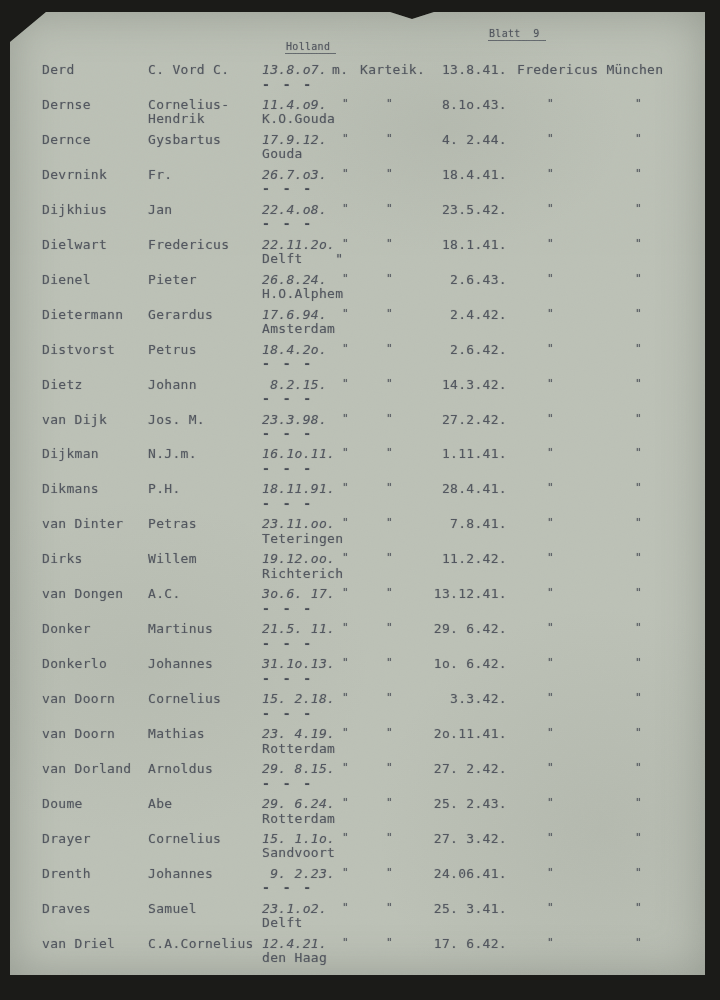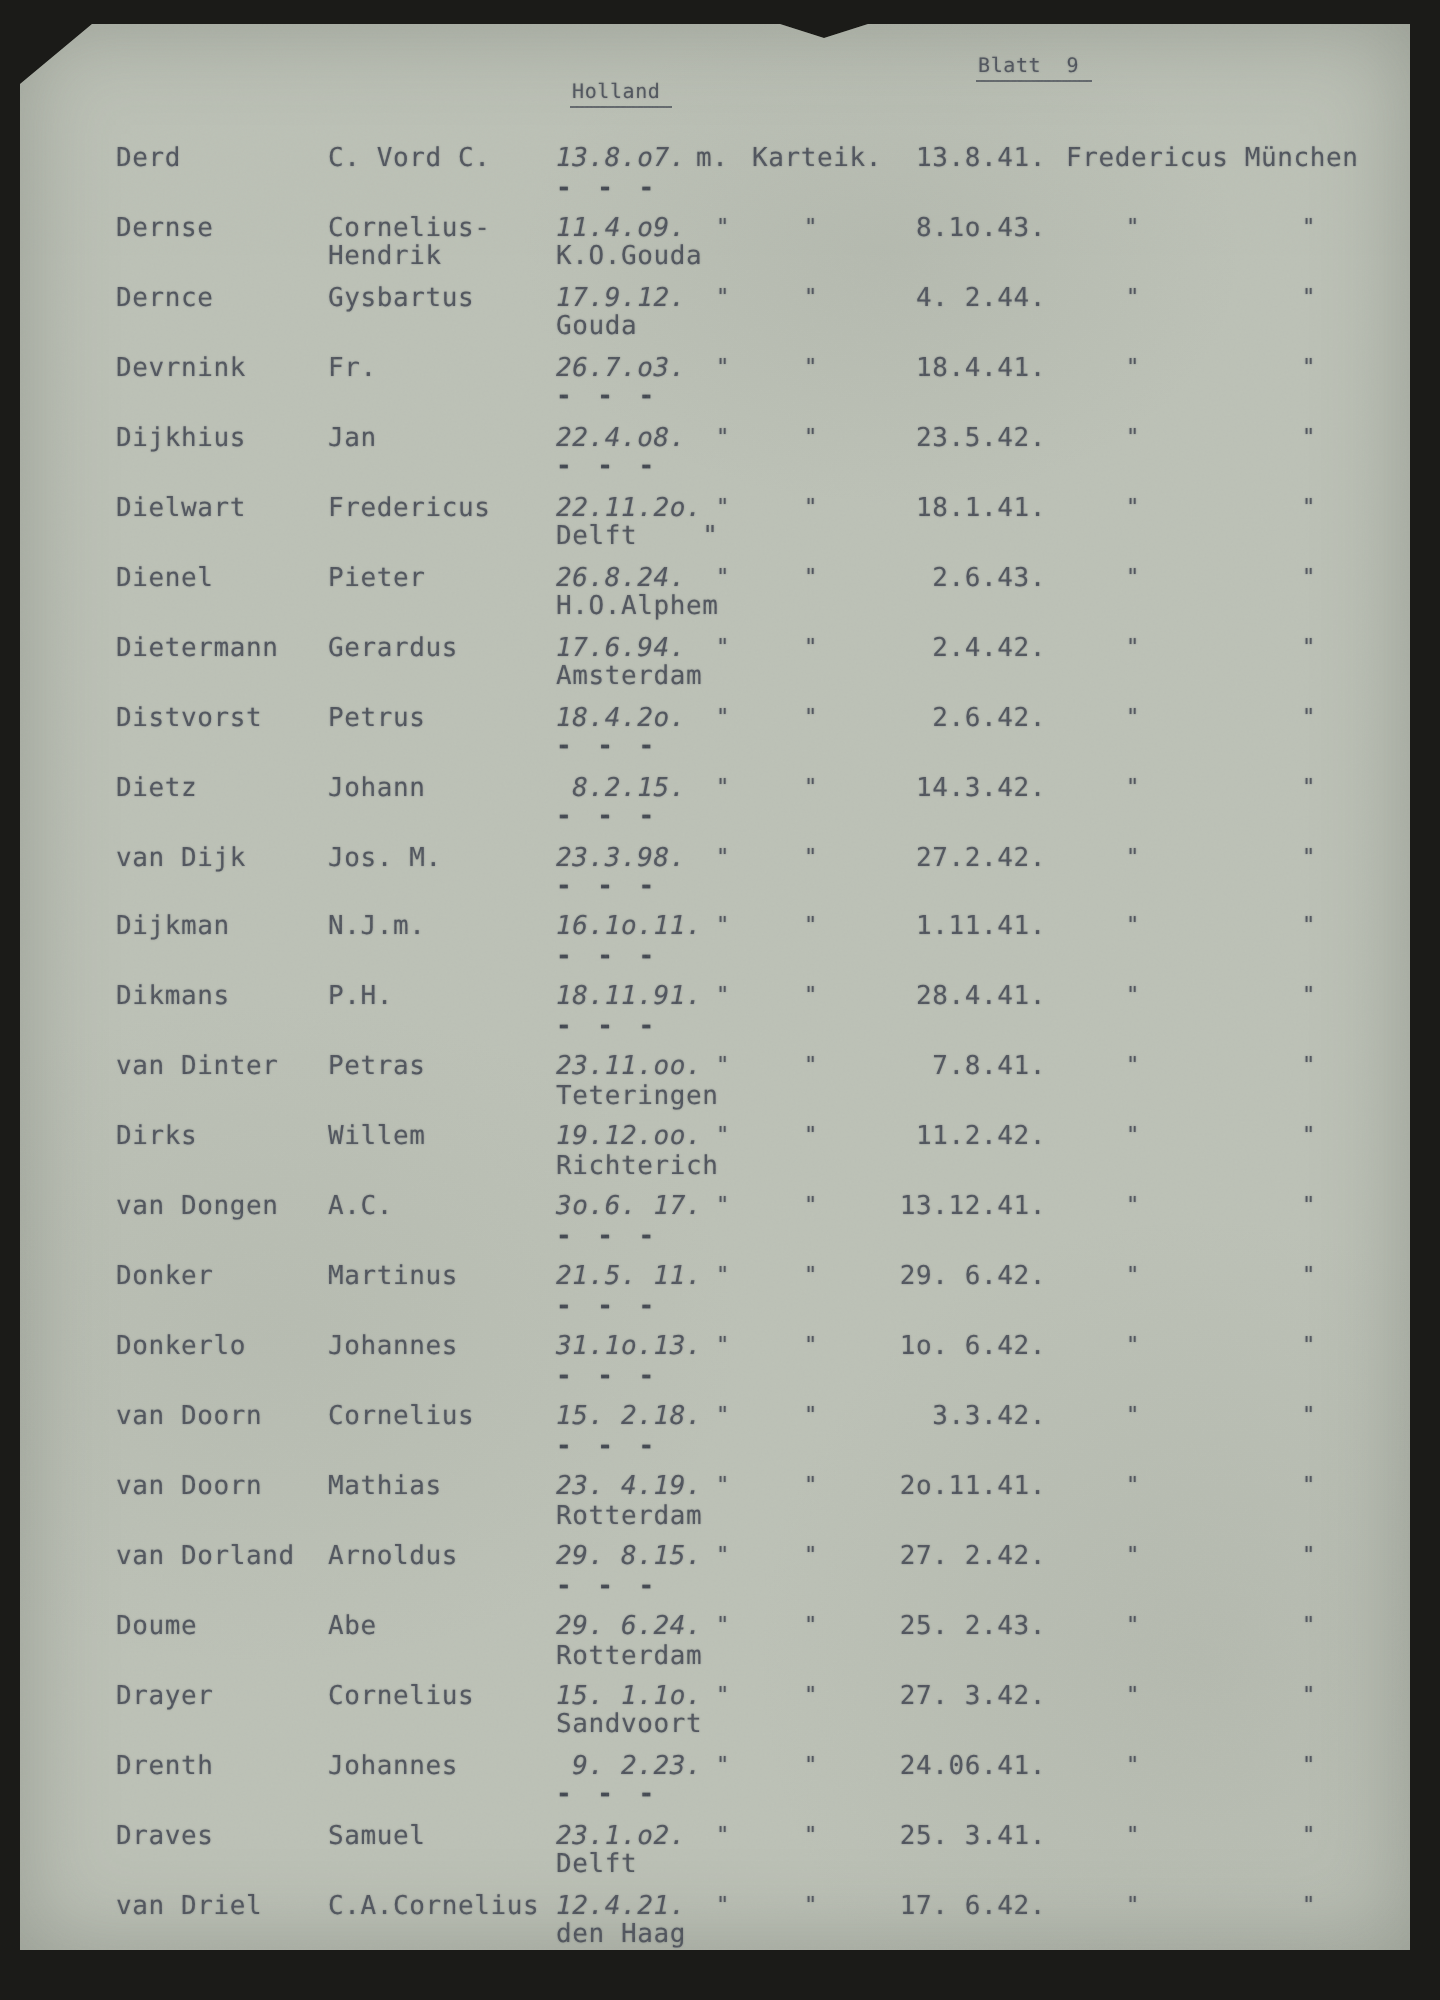--- a/index.html
+++ b/index.html
@@ -22,21 +22,21 @@
   .grain{position:absolute;left:0;top:0;width:695px;height:963px;opacity:.30;pointer-events:none;}
   .cell,.hcell{
     position:absolute;top:0;white-space:pre;
     font-size:13px;letter-spacing:.3px;color:rgba(66,71,82,0.88);
     text-shadow:0 0 1px rgba(60,64,74,0.45);
   }
   .hcell{font-size:10px;}
   .underlined{border-bottom:1.4px solid rgba(66,71,82,0.75);padding:0 6px 1px 1px;}
   .h-holland{left:275px;top:29px;}
   .h-blatt{left:478px;top:16px;text-align:center;}
-  .rows{position:absolute;left:0;top:60px;width:100%;padding-left:16px;}
+  .rows{position:absolute;left:0;top:50px;width:100%;}
   .row{position:relative;height:34.96px;}
   .c-sur{left:32px;}
   .c-giv{left:138px;}
   .c-birth{left:252px;font-style:italic;}
   .sub{top:14.5px;}
   .c-note{left:252px;}
   .c-q1{left:332px;font-size:11px;}
   .c-q2{left:376px;font-size:11px;}
   .c-m{left:322px;}
   .c-kart{left:350px;}

